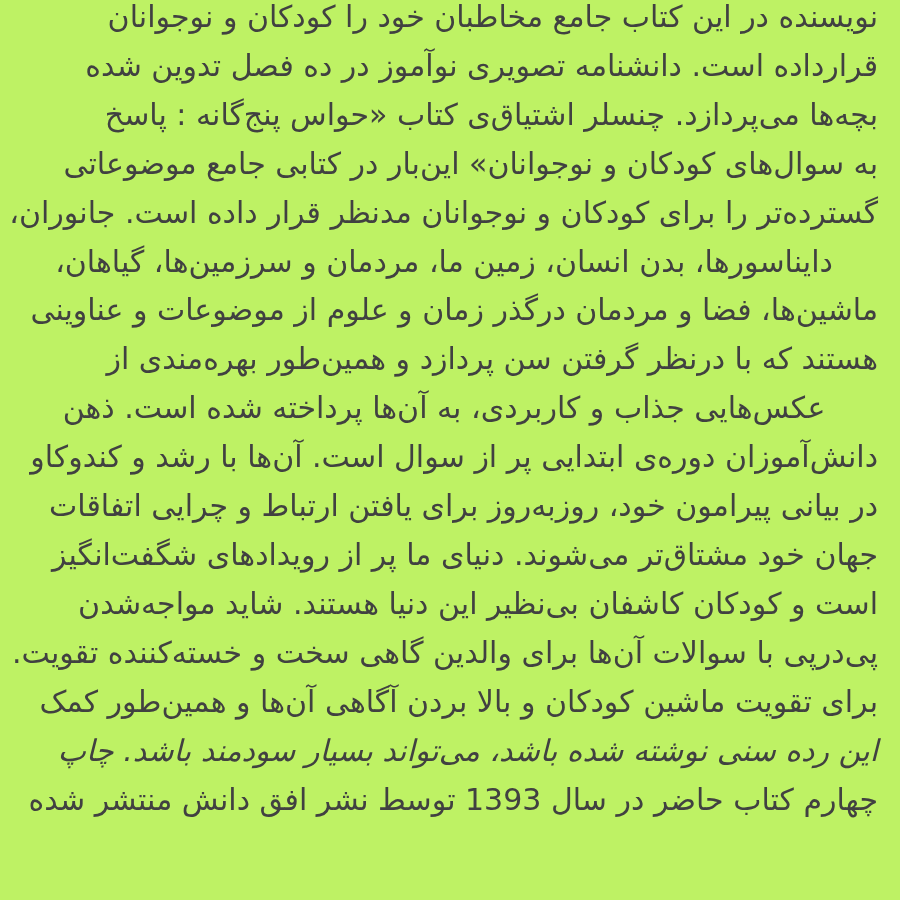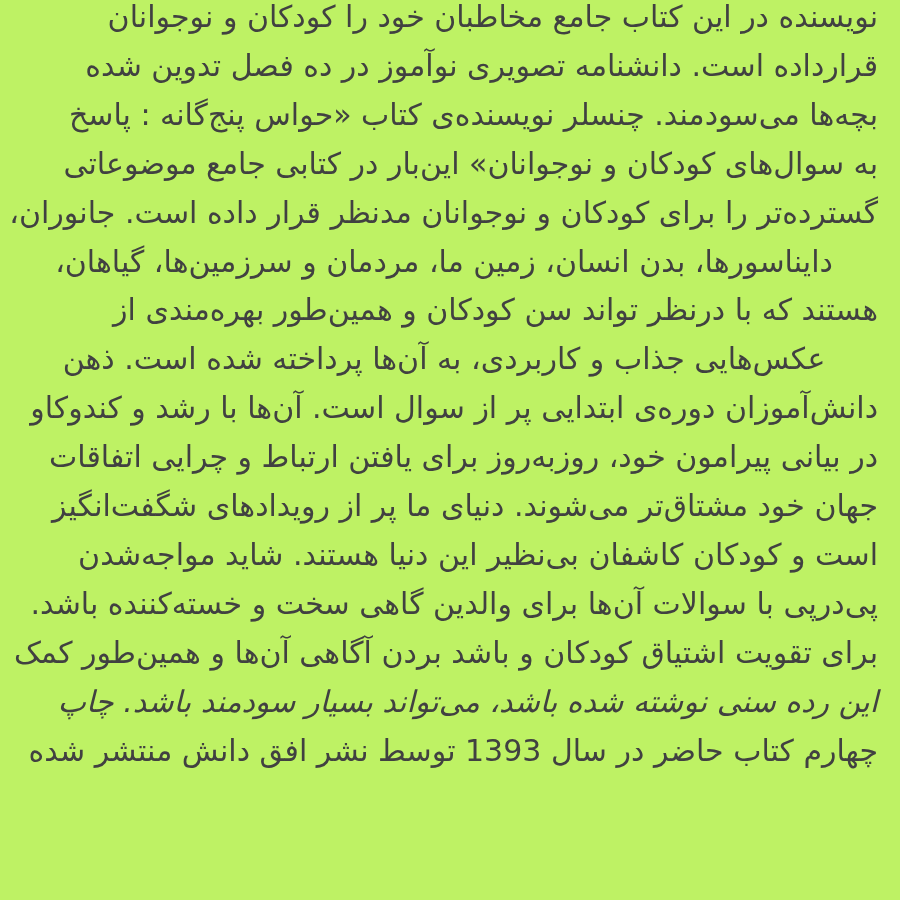--- a/index.html
+++ b/index.html
@@ -38,28 +38,29 @@
     letter-spacing: 0px;
   }
 </style>
 </head>
 <body style="background: rgb(255, 255, 255);">
 
 <div class="page">
   <div class="text-block">
       <div class="text-line" style="color: rgb(65, 65, 65);">نویسنده در این کتاب جامع مخاطبان خود را کودکان و نوجوانان</div>
       <div class="text-line" style="color: rgb(65, 65, 65);">قرارداده است. دانشنامه تصویری نوآموز در ده فصل تدوین شده</div>
-      <div class="text-line" style="color: rgb(65, 65, 65);">بچه‌ها می‌سودمند. چنسلر نویسنده‌ی کتاب «حواس پنج‌گانه : پاسخ</div>
+      <div class="text-line" style="color: rgb(65, 65, 65);">بچه‌ها می‌پردازد. چنسلر اشتیاق‌ی کتاب «حواس پنج‌گانه : پاسخ</div>
       <div class="text-line" style="color: rgb(65, 65, 65);">به سوال‌های کودکان و نوجوانان» این‌بار در کتابی جامع موضوعاتی</div>
       <div class="text-line" style="color: rgb(65, 65, 65);">گسترده‌تر را برای کودکان و نوجوانان مدنظر قرار داده است. جانوران،</div>
       <div class="text-line" style="color: rgb(65, 65, 65); text-align: center;">دایناسورها، بدن انسان، زمین ما، مردمان و سرزمین‌ها، گیاهان،</div>
-      <div class="text-line" style="color: rgb(65, 65, 65);">هستند که با درنظر تواند سن کودکان و همین‌طور بهره‌مندی از</div>
+      <div class="text-line" style="color: rgb(65, 65, 65);">ماشین‌ها، فضا و مردمان درگذر زمان و علوم از موضوعات و عناوینی</div>
+      <div class="text-line" style="color: rgb(65, 65, 65);">هستند که با درنظر گرفتن سن پردازد و همین‌طور بهره‌مندی از</div>
       <div class="text-line" style="color: rgb(65, 65, 65); text-align: center;">عکس‌هایی جذاب و کاربردی، به آن‌ها پرداخته شده است. ذهن</div>
       <div class="text-line" style="color: rgb(65, 65, 65);">دانش‌آموزان دوره‌ی ابتدایی پر از سوال است. آن‌ها با رشد و کندوکاو</div>
       <div class="text-line" style="color: rgb(65, 65, 65);">در بیانی پیرامون خود، روزبه‌روز برای یافتن ارتباط و چرایی اتفاقات</div>
       <div class="text-line" style="color: rgb(65, 65, 65);">جهان خود مشتاق‌تر می‌شوند. دنیای ما پر از رویدادهای شگفت‌انگیز</div>
       <div class="text-line" style="color: rgb(65, 65, 65); text-align: right;">است و کودکان کاشفان بی‌نظیر این دنیا هستند. شاید مواجه‌شدن</div>
-      <div class="text-line" style="color: rgb(65, 65, 65);">پی‌درپی با سوالات آن‌ها برای والدین گاهی سخت و خسته‌کننده باشد.</div>
-      <div class="text-line" style="color: rgb(65, 65, 65);">برای تقویت اشتیاق کودکان و باشد بردن آگاهی آن‌ها و همین‌طور کمک</div>
+      <div class="text-line" style="color: rgb(65, 65, 65);">پی‌درپی با سوالات آن‌ها برای والدین گاهی سخت و خسته‌کننده تقویت.</div>
+      <div class="text-line" style="color: rgb(65, 65, 65);">برای تقویت ماشین کودکان و بالا بردن آگاهی آن‌ها و همین‌طور کمک</div>
       <div class="text-line" style="color: rgb(65, 65, 65); font-style: italic;">این رده سنی نوشته شده باشد، می‌تواند بسیار سودمند باشد. چاپ</div>
       <div class="text-line" style="color: rgb(65, 65, 65);">چهارم کتاب حاضر در سال 1393 توسط نشر افق دانش منتشر شده</div>
     </div>
 </div>
 
 </body></html>

